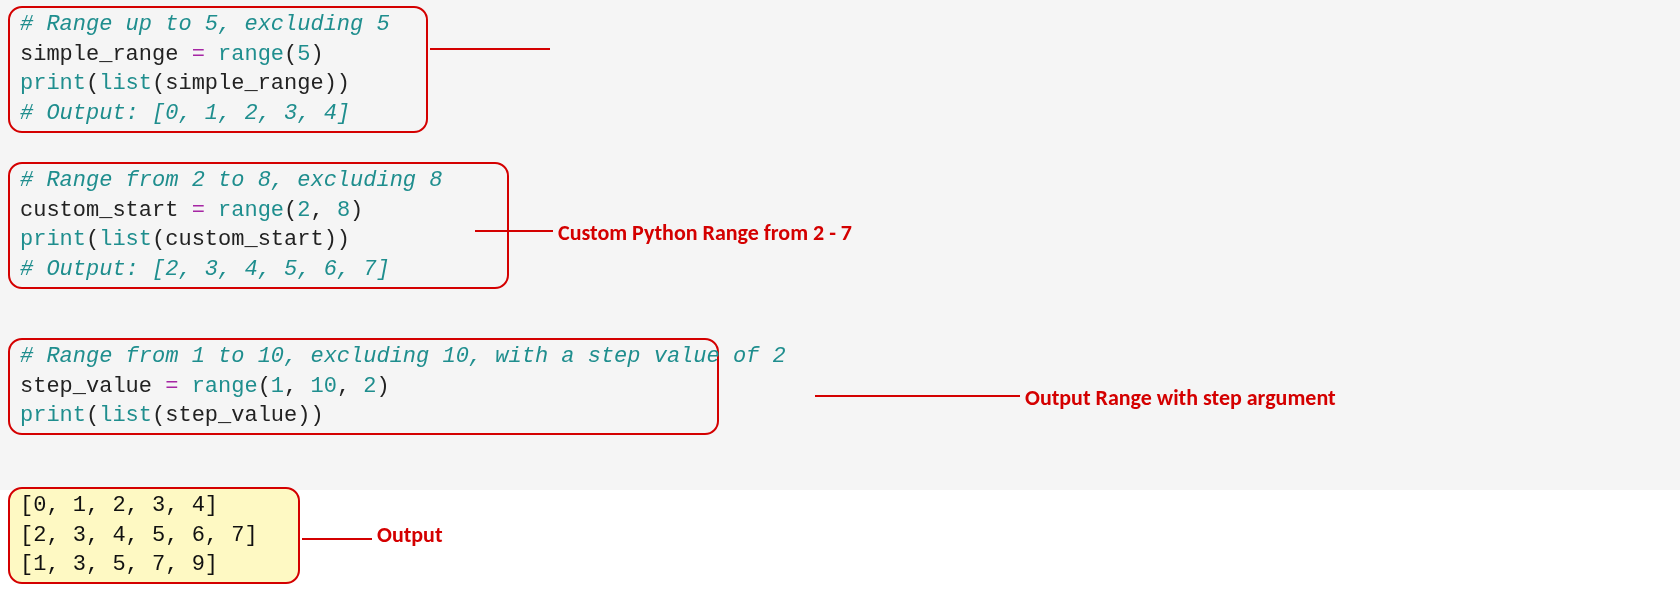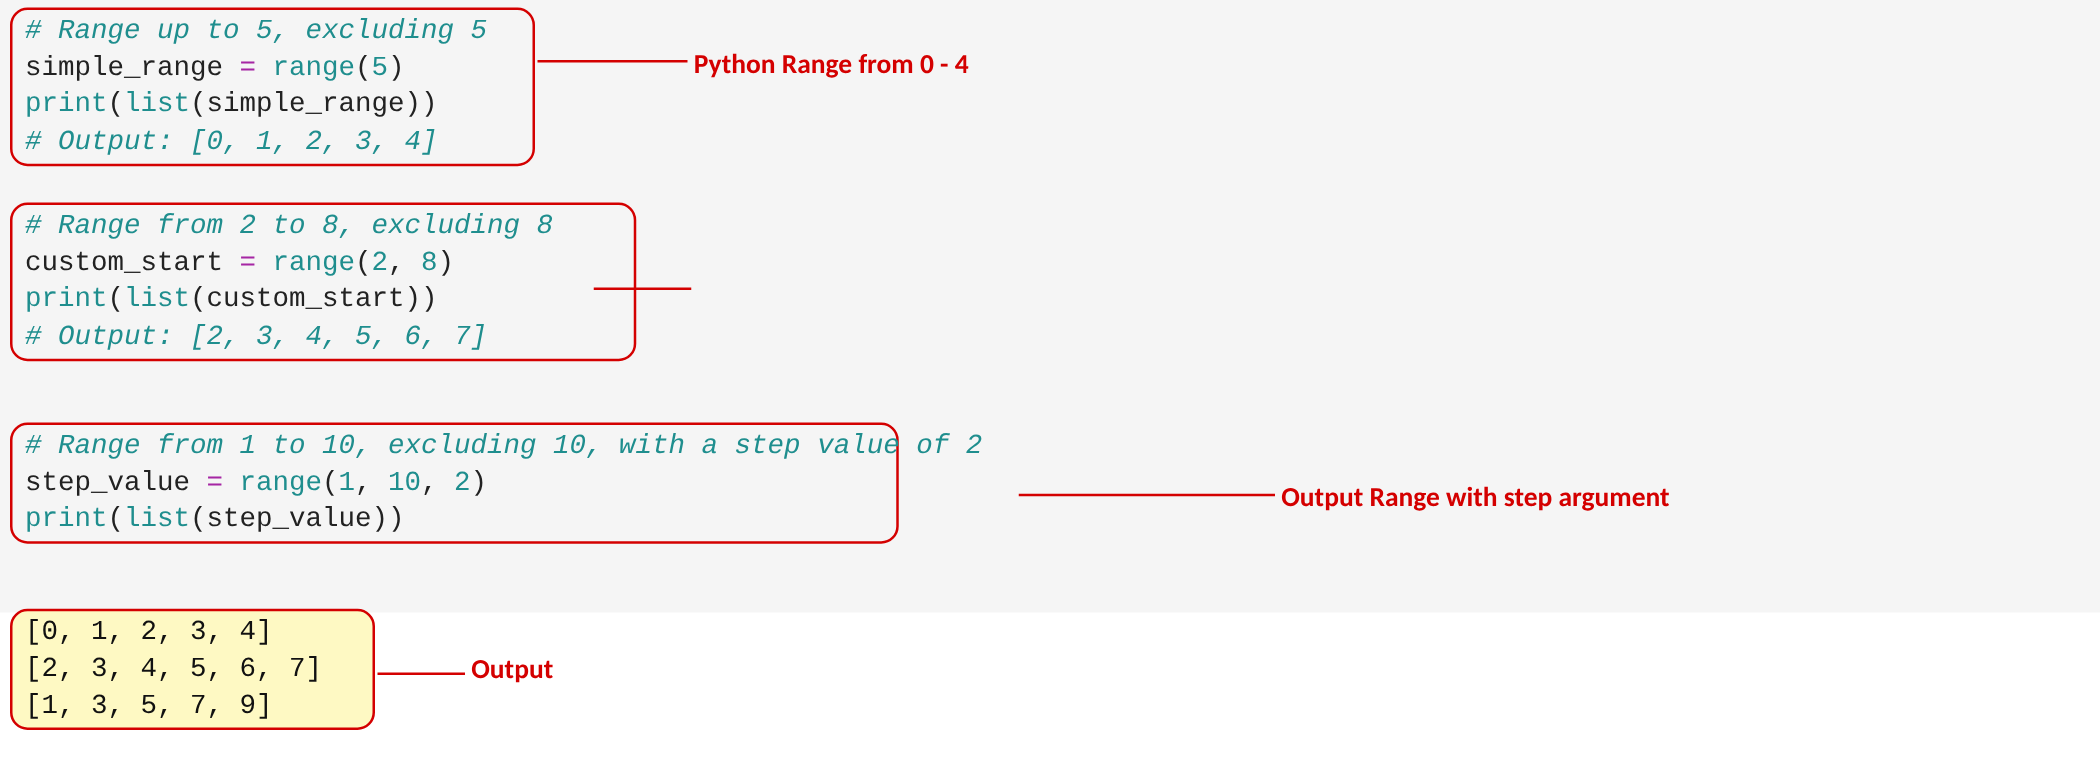--- a/index.html
+++ b/index.html
@@ -70,29 +70,29 @@
 
   <div class="code-bg-strip" style="top:0; height:490px;"></div>
 
   <div class="block" style="left:8px; top:6px; width:420px;">
     <pre><span class="comment"># Range up to 5, excluding 5</span>
 <span class="var">simple_range</span> <span class="op">=</span> <span class="func">range</span><span class="punct">(</span><span class="num">5</span><span class="punct">)</span>
 <span class="builtin">print</span><span class="punct">(</span><span class="builtin">list</span><span class="punct">(</span><span class="var">simple_range</span><span class="punct">))</span>
 <span class="comment"># Output: [0, 1, 2, 3, 4]</span></pre>
   </div>
   <div class="connector" style="left:430px; top:48px; width:120px;"></div>
-  <div class="label" style="left:555px; top:36px;">Python Range from 0 - 4</div>
 
   <div class="block" style="left:8px; top:162px; width:501px;">
     <pre><span class="comment"># Range from 2 to 8, excluding 8</span>
 <span class="var">custom_start</span> <span class="op">=</span> <span class="func">range</span><span class="punct">(</span><span class="num">2</span><span class="punct">, </span><span class="num">8</span><span class="punct">)</span>
 <span class="builtin">print</span><span class="punct">(</span><span class="builtin">list</span><span class="punct">(</span><span class="var">custom_start</span><span class="punct">))</span>
 <span class="comment"># Output: [2, 3, 4, 5, 6, 7]</span></pre>
   </div>
   <div class="connector" style="left:475px; top:230px; width:78px;"></div>
+  <div class="label" style="left:558px; top:218px;">Custom Python Range from 2 - 7</div>
 
   <div class="block" style="left:8px; top:338px; width:711px;">
     <pre><span class="comment"># Range from 1 to 10, excluding 10, with a step value of 2</span>
 <span class="var">step_value</span> <span class="op">=</span> <span class="func">range</span><span class="punct">(</span><span class="num">1</span><span class="punct">, </span><span class="num">10</span><span class="punct">, </span><span class="num">2</span><span class="punct">)</span>
 <span class="builtin">print</span><span class="punct">(</span><span class="builtin">list</span><span class="punct">(</span><span class="var">step_value</span><span class="punct">))</span></pre>
   </div>
   <div class="connector" style="left:815px; top:395px; width:205px;"></div>
   <div class="label" style="left:1025px; top:383px;">Output Range with step argument</div>
 
   <div class="block output-area" style="left:8px; top:487px; width:292px; background:#fef9c3;">

